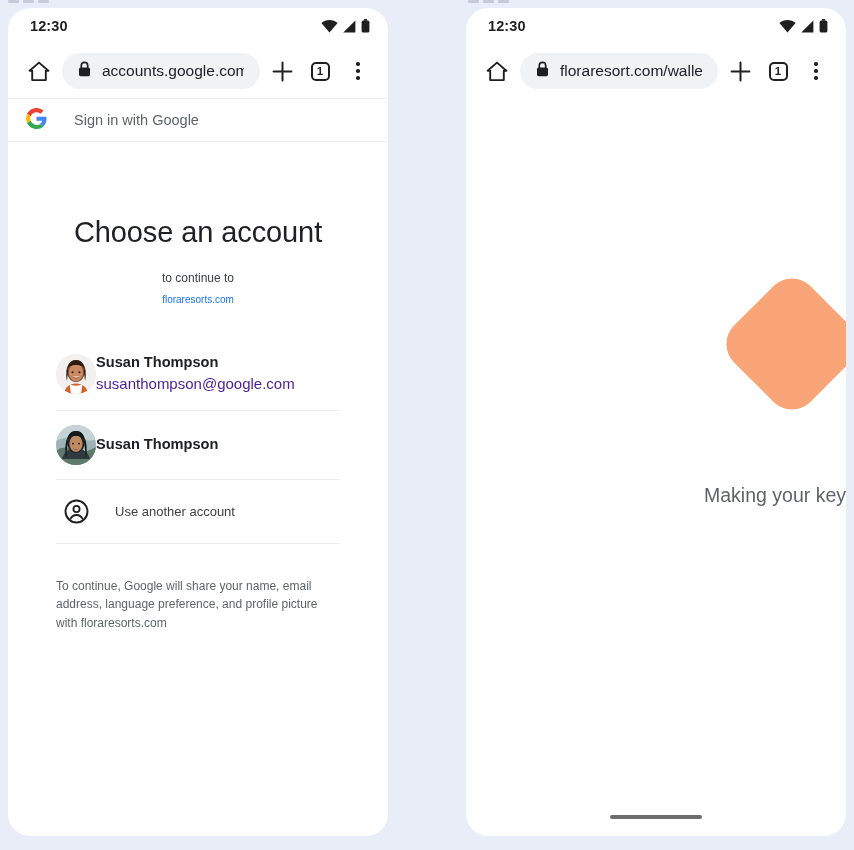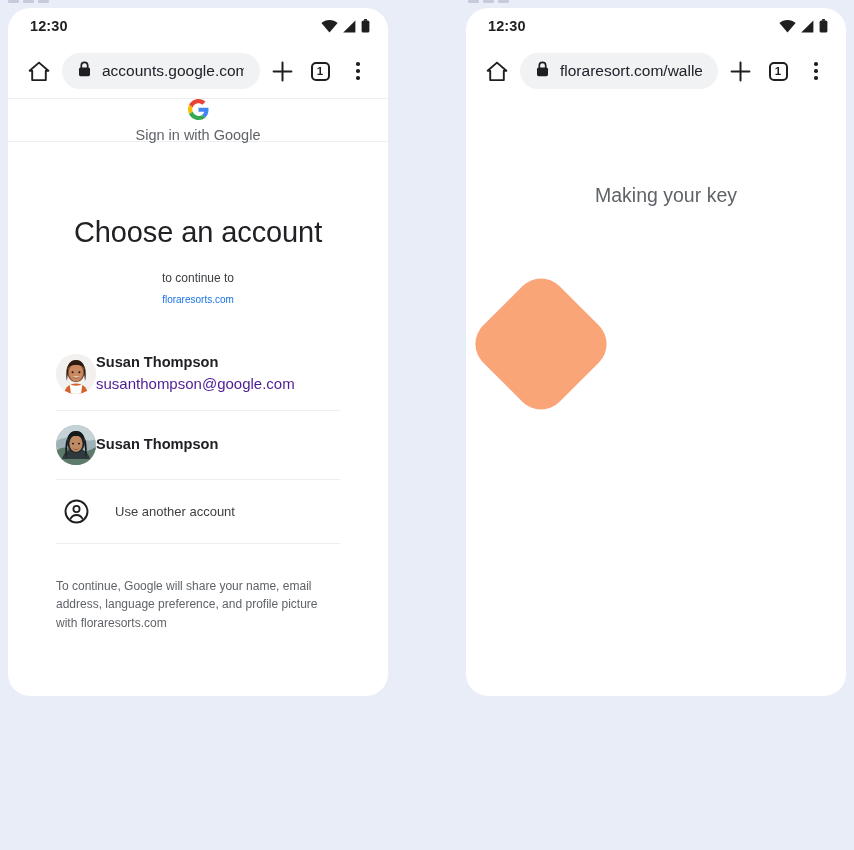--- a/index.html
+++ b/index.html
@@ -33,21 +33,21 @@
     border-radius: 1px;
   }
   .top-crumb.left { left: 8px; }
   .top-crumb.right { left: 468px; }
 
   
   .phone {
     position: absolute;
     top: 8px;
     width: 380px;
-    height: 688px;
+    height: 828px;
     background: #ffffff;
     border-radius: 22px;
     overflow: hidden;
   }
   .phone.left  { left: 8px; }
   .phone.right { left: 466px; }
 
   
   .statusbar {
     height: 36px;
@@ -144,24 +144,23 @@
     display: block;
   }
 
   
   .gheader {
     height: 44px;
     border-top: 1px solid #eceef0;
     border-bottom: 1px solid #eceef0;
     display: flex;
     align-items: center;
-    gap: 3px;
+    gap: 27px;
     padding: 0 18px;
     box-sizing: border-box;
-    flex-direction: column;
   }
   .gheader .gtext {
     font-size: 14.5px;
     color: #5f6368;
   }
 
   
   .page {
     padding: 0 48px;
   }
@@ -239,24 +238,23 @@
     margin-top: 33px;
     font-size: 12px;
     line-height: 1.55;
     color: #5f6368;
   }
 
   
   .wallet-body {
     height: calc(828px - 36px - 54px);
     display: flex;
-    flex-direction: row;
-    align-items: flex-start;
+    flex-direction: column;
+    align-items: flex-end;
     position: relative;
-    padding-left: 21px;
   }
   .diamond {
     width: 108px;
     height: 108px;
     border-radius: 26px;
     transform: rotate(45deg);
     margin-top: 192px;
   }
   .wallet-label {
     margin-top: 86px;

